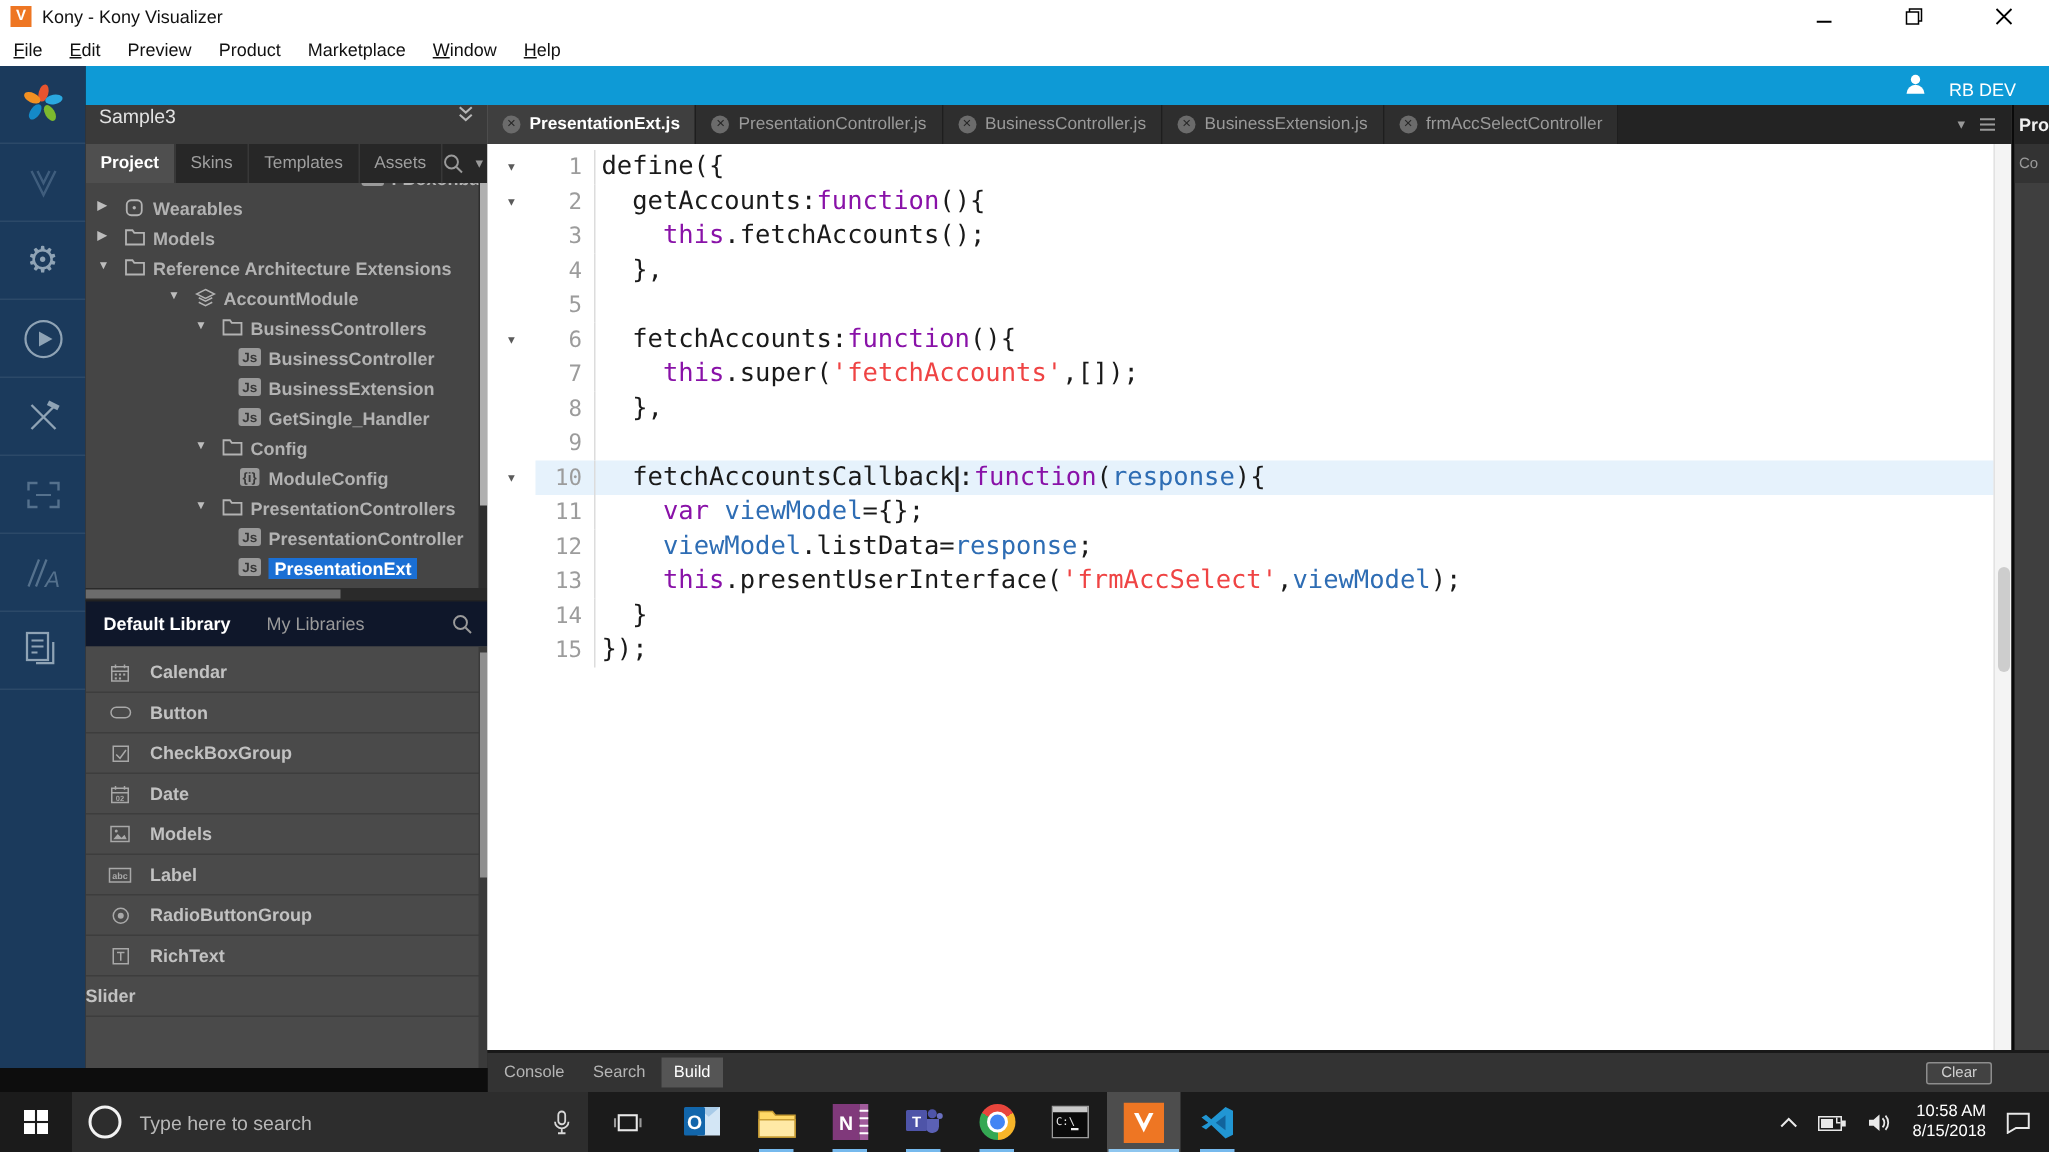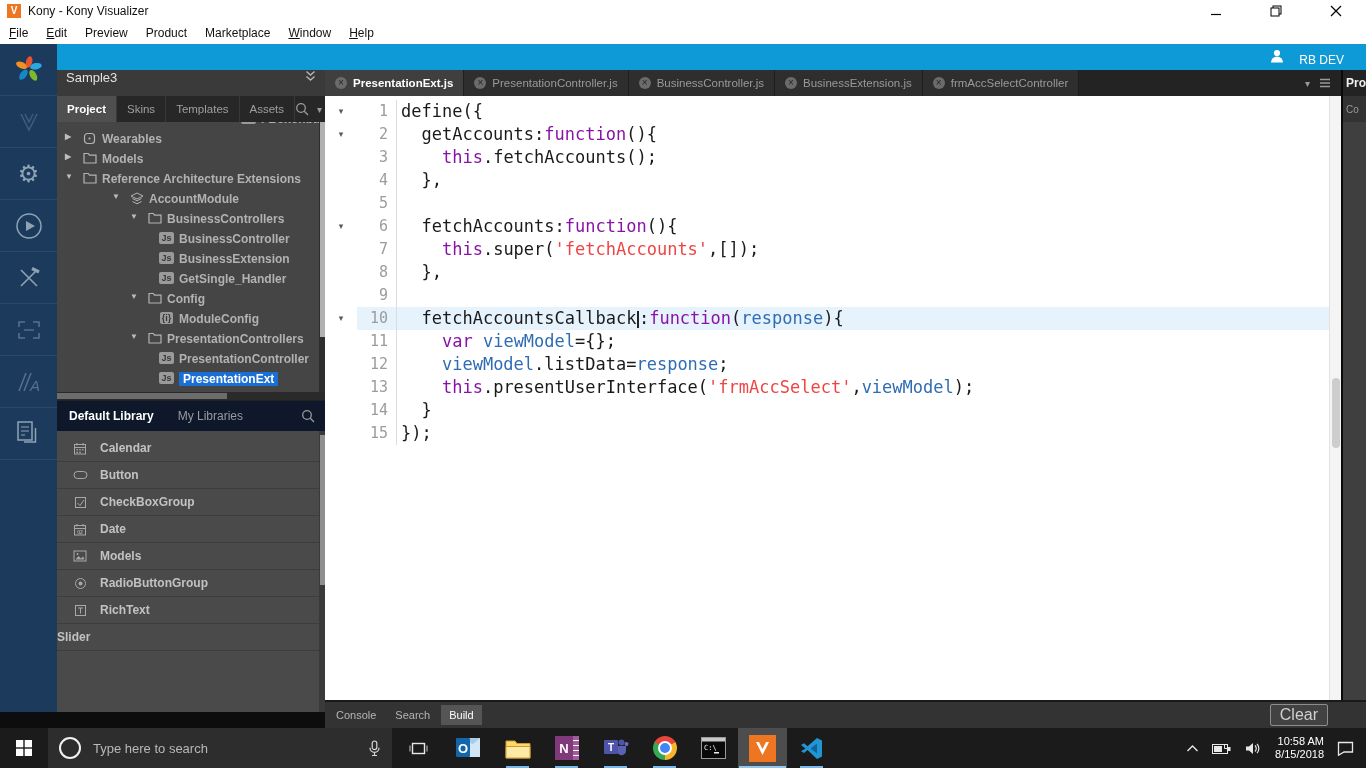--- a/index.html
+++ b/index.html
@@ -72,21 +72,21 @@
   #ed-vscroll{position:absolute;right:0;top:0;width:12px;height:604px;background:#f4f4f4;border-left:1px solid #e2e2e2;box-sizing:border-box;}
   #ed-vscroll .thumb{position:absolute;left:2px;width:8px;top:282px;height:70px;background:#cdcdcd;border-radius:4px;}
   
   #props{position:absolute;left:1341px;top:70px;width:25px;height:630px;background:#3f3f3f;border-left:2px solid #0a0a0a;box-sizing:border-box;overflow:hidden;}
   #props-header{height:26px;background:#232323;color:#efefef;font-size:12px;font-weight:bold;display:flex;align-items:center;padding-left:3px;white-space:nowrap;}
   #props-tab{height:26px;background:#333;color:#9a9a9a;font-size:10px;display:flex;align-items:center;padding-left:3px;white-space:nowrap;}
   
   #console{position:absolute;left:325px;top:700px;width:1041px;height:28px;background:#333;border-top:2px solid #191919;box-sizing:border-box;display:flex;align-items:center;font-size:11px;color:#b5b5b5;}
   .con-tab{padding:4px 8px;margin-left:3px;}
   .con-tab.active{background:#555;color:#fff;}
-  #clear-btn{margin-left:auto;margin-right:38px;border:1px solid #8d8d8d;background:#424242;color:#d0d0d0;font-size:16px;padding:1px 9px;border-radius:2px;}
+  #clear-btn{margin-left:auto;margin-right:38px;border:1px solid #8d8d8d;background:#424242;color:#d0d0d0;font-size:10px;padding:1px 9px;border-radius:2px;}
   #bottom-strip{position:absolute;left:0;top:712px;width:325px;height:16px;background:#0d0d0d;}
   
   #taskbar{position:absolute;left:0;top:728px;width:1366px;height:40px;background:#1b1b1b;display:flex;align-items:center;}
   #tb-start{width:48px;height:40px;display:flex;align-items:center;justify-content:center;flex:none;}
   #tb-search{width:344px;height:40px;background:#2d2d2d;display:flex;align-items:center;color:#b8b8b8;font-size:13px;flex:none;}
   #cortana-ring{width:18px;height:18px;border:2.5px solid #f2f2f2;border-radius:50%;margin:0 12px 0 11px;flex:none;}
   #tb-search-text{flex:1;}
   #tb-mic{margin-right:12px;display:flex;}
   #tb-taskview{width:52px;height:40px;display:flex;align-items:center;justify-content:center;flex:none;}
   #tb-apps{display:flex;align-items:stretch;}
@@ -401,20 +401,29 @@
             <svg width="14" height="12">
               <rect x="1" y="1" width="12" height="10" fill="none" stroke="#a8a8a8"></rect>
               <path d="M2.5 9.5l3-3.5 2.5 2.5 2-2 1.5 3z" fill="#a8a8a8"></path>
               <circle cx="4.5" cy="4" r="1" fill="#a8a8a8"></circle>
             </svg>
           </span>
           <span>Models</span>
         </div>
         <div class="widget-row">
           <span class="widget-icon">
+            <svg width="16" height="11">
+              <rect x="1" y="1" width="14" height="9" fill="none" stroke="#a8a8a8"></rect>
+              <text x="8" y="8" font-size="6" fill="#a8a8a8" text-anchor="middle" font-family="Liberation Sans">abc</text>
+            </svg>
+          </span>
+          <span>Label</span>
+        </div>
+        <div class="widget-row">
+          <span class="widget-icon">
             <svg width="13" height="13">
               <circle cx="6.5" cy="6.5" r="5" fill="none" stroke="#a8a8a8"></circle>
               <circle cx="6.5" cy="6.5" r="2" fill="#a8a8a8"></circle>
             </svg>
           </span>
           <span>RadioButtonGroup</span>
         </div>
         <div class="widget-row">
           <span class="widget-icon">
             <svg width="13" height="13">

